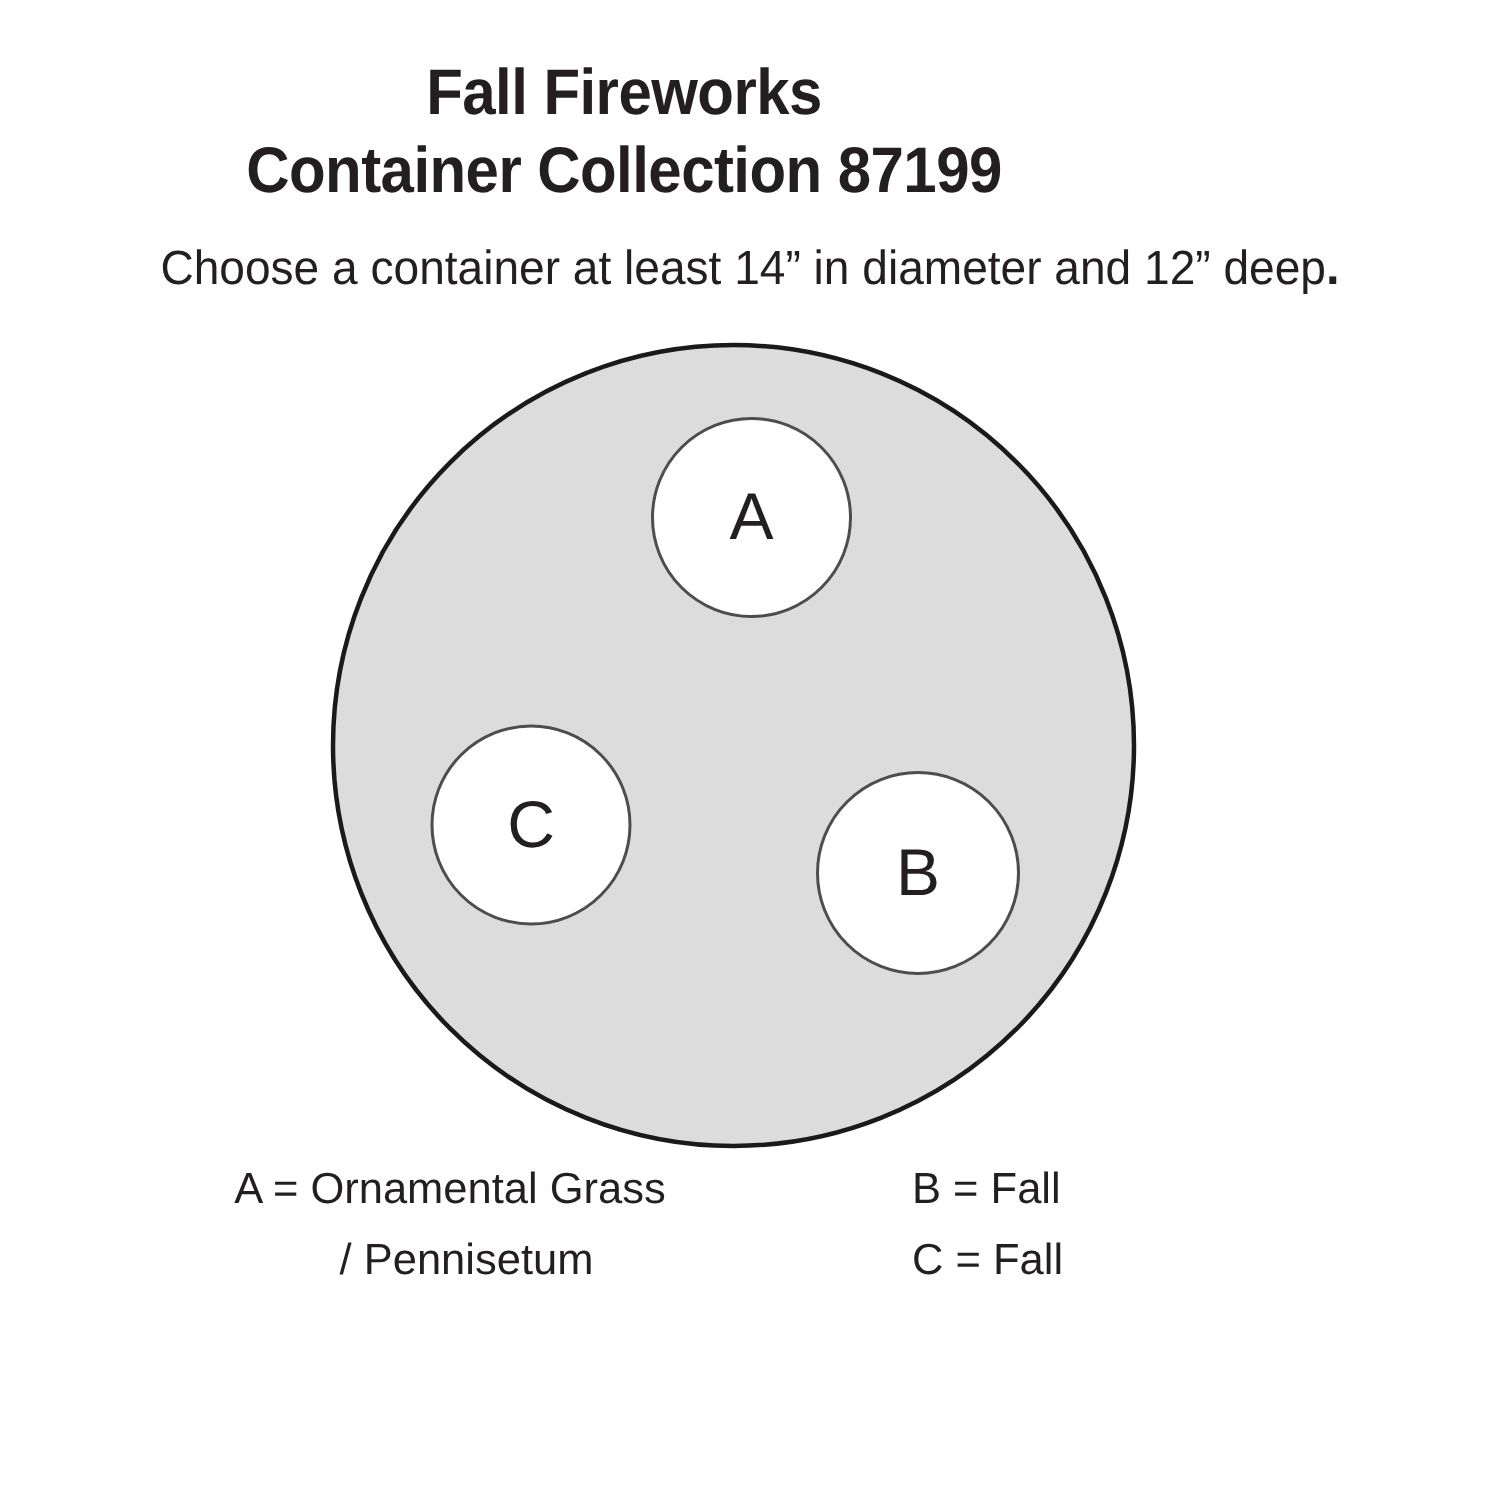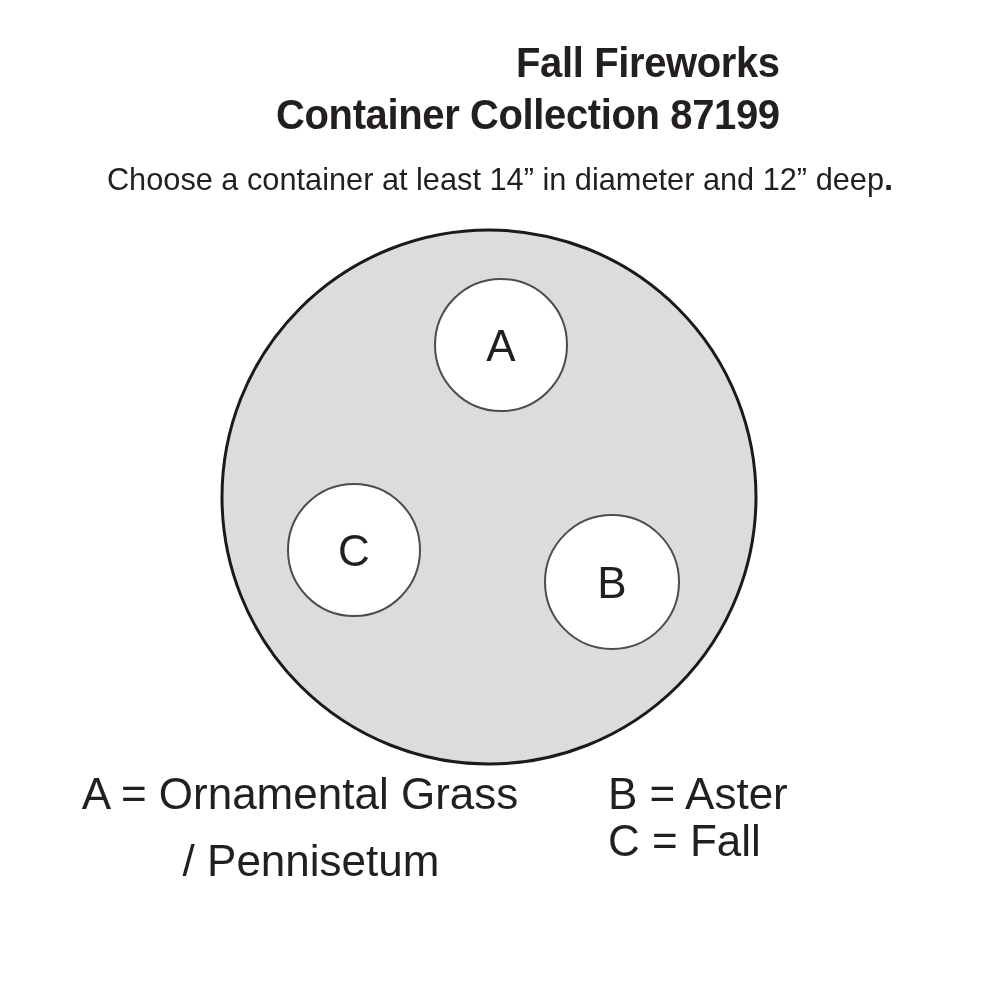--- a/index.html
+++ b/index.html
@@ -21,23 +21,23 @@
     position: absolute;
     inset: 0;
     width: 1000px;
     height: 1000px;
   }
 
   
   .title-block {
     position: absolute;
     top: 36px;
-    left: 0;
+    left: 12px;
     width: 808px;
-    text-align: right;
+    text-align: center;
   }
   .title-line {
     font-family: "Liberation Sans Narrow", "Liberation Sans", sans-serif;
     font-weight: 700;
     font-size: 43px;
     line-height: 52px;
     letter-spacing: -0.4px;
     color: #231f20;
     transform: scaleX(0.93);
     transform-origin: center center;
@@ -83,40 +83,39 @@
   
   .legend {
     position: absolute;
     top: 770px;
     left: 0;
     width: 1000px;
     height: 130px;
   }
   .legend-col {
     position: absolute;
-    font-size: 44px;
+    font-size: 29px;
     line-height: 47px;
     color: #231f20;
   }
   .legend-col-left {
     left: 60px;
     width: 480px;
     text-align: center;
   }
   .legend-col-right {
     left: 608px;
     width: 340px;
     text-align: left;
   }
   .legend-row {
     white-space: nowrap;
   }
   .legend-row-indent {
     padding-left: 22px;
-    margin-top: 20px;
   }
 </style>
 </head>
 <body>
 
 <div class="sheet">
 
   <div class="title-block">
     <div class="title-line">Fall Fireworks</div>
     <div class="title-line">Container Collection 87199</div>
@@ -138,18 +137,18 @@
       <text class="pot-label" x="354" y="550" text-anchor="middle" dominant-baseline="central">C</text>
     </svg>
   </div>
 
   <div class="legend">
     <div class="legend-col legend-col-left">
       <div class="legend-row">A = Ornamental Grass</div>
       <div class="legend-row legend-row-indent">/ Pennisetum</div>
     </div>
     <div class="legend-col legend-col-right">
-      <div class="legend-row">B = Aster</div>
+      <div class="legend-row">B = Fall</div>
       <div class="legend-row">C = Fall</div>
     </div>
   </div>
 
 </div>
 
 </body></html>

